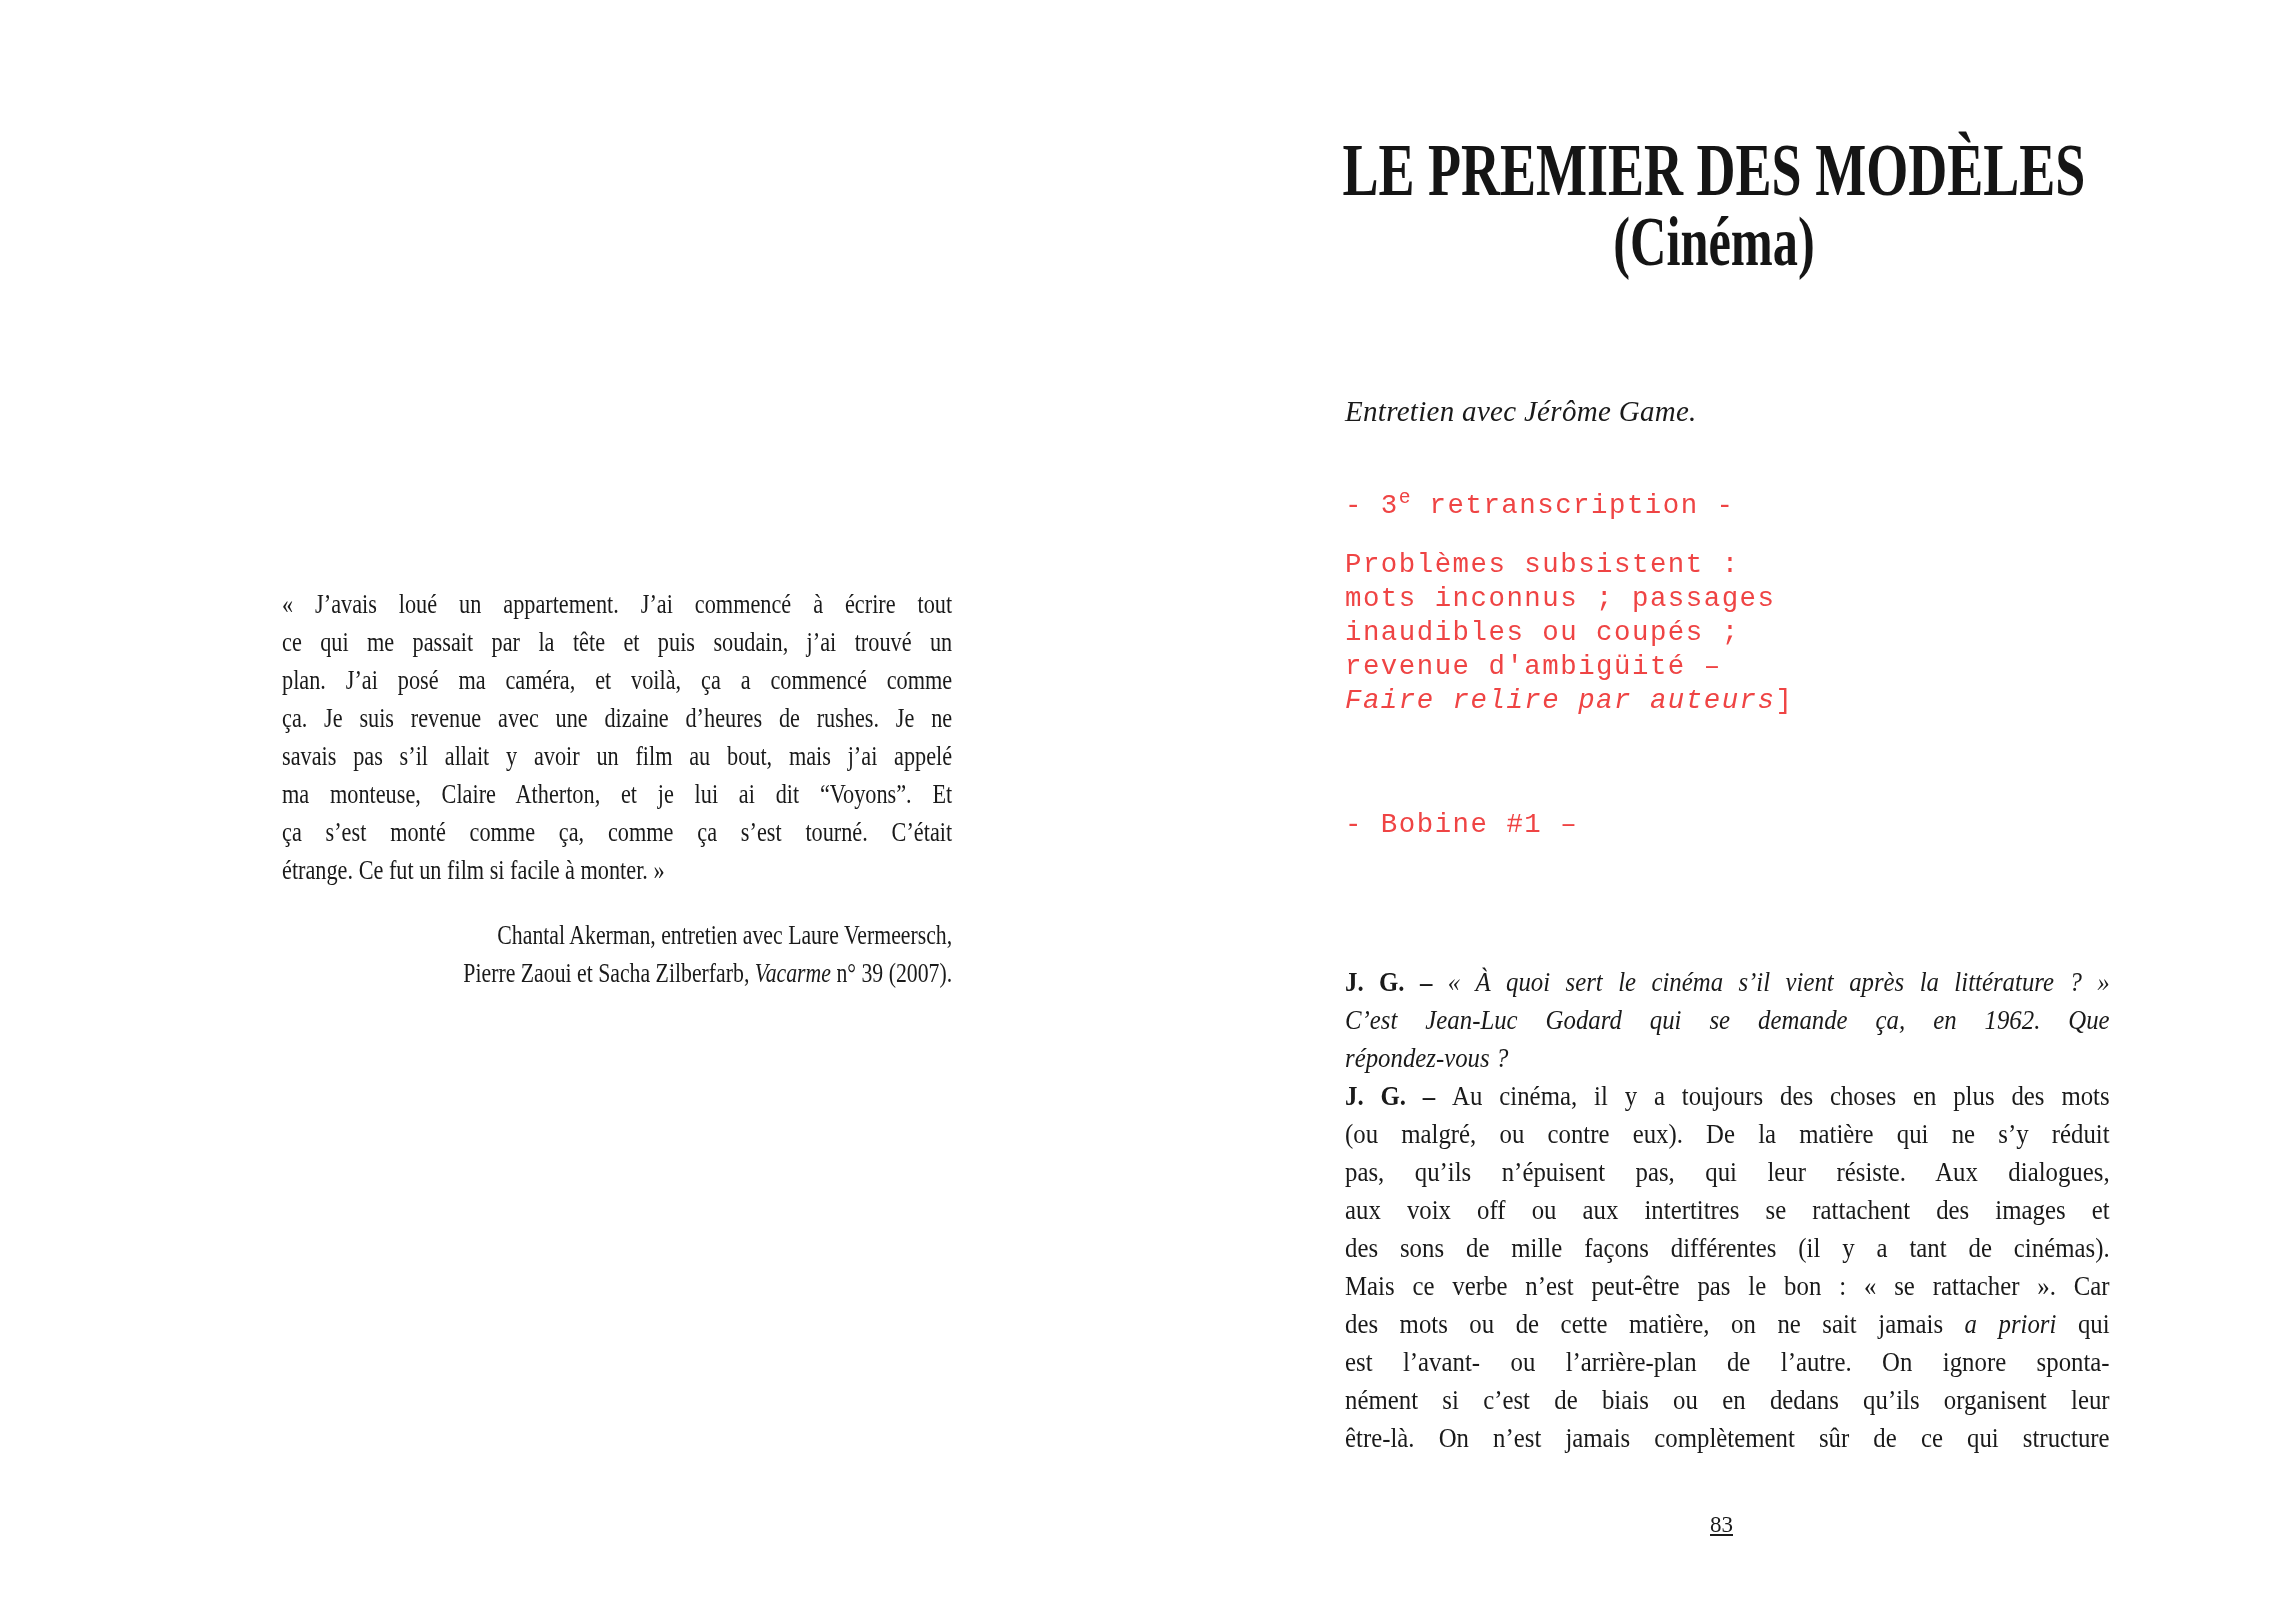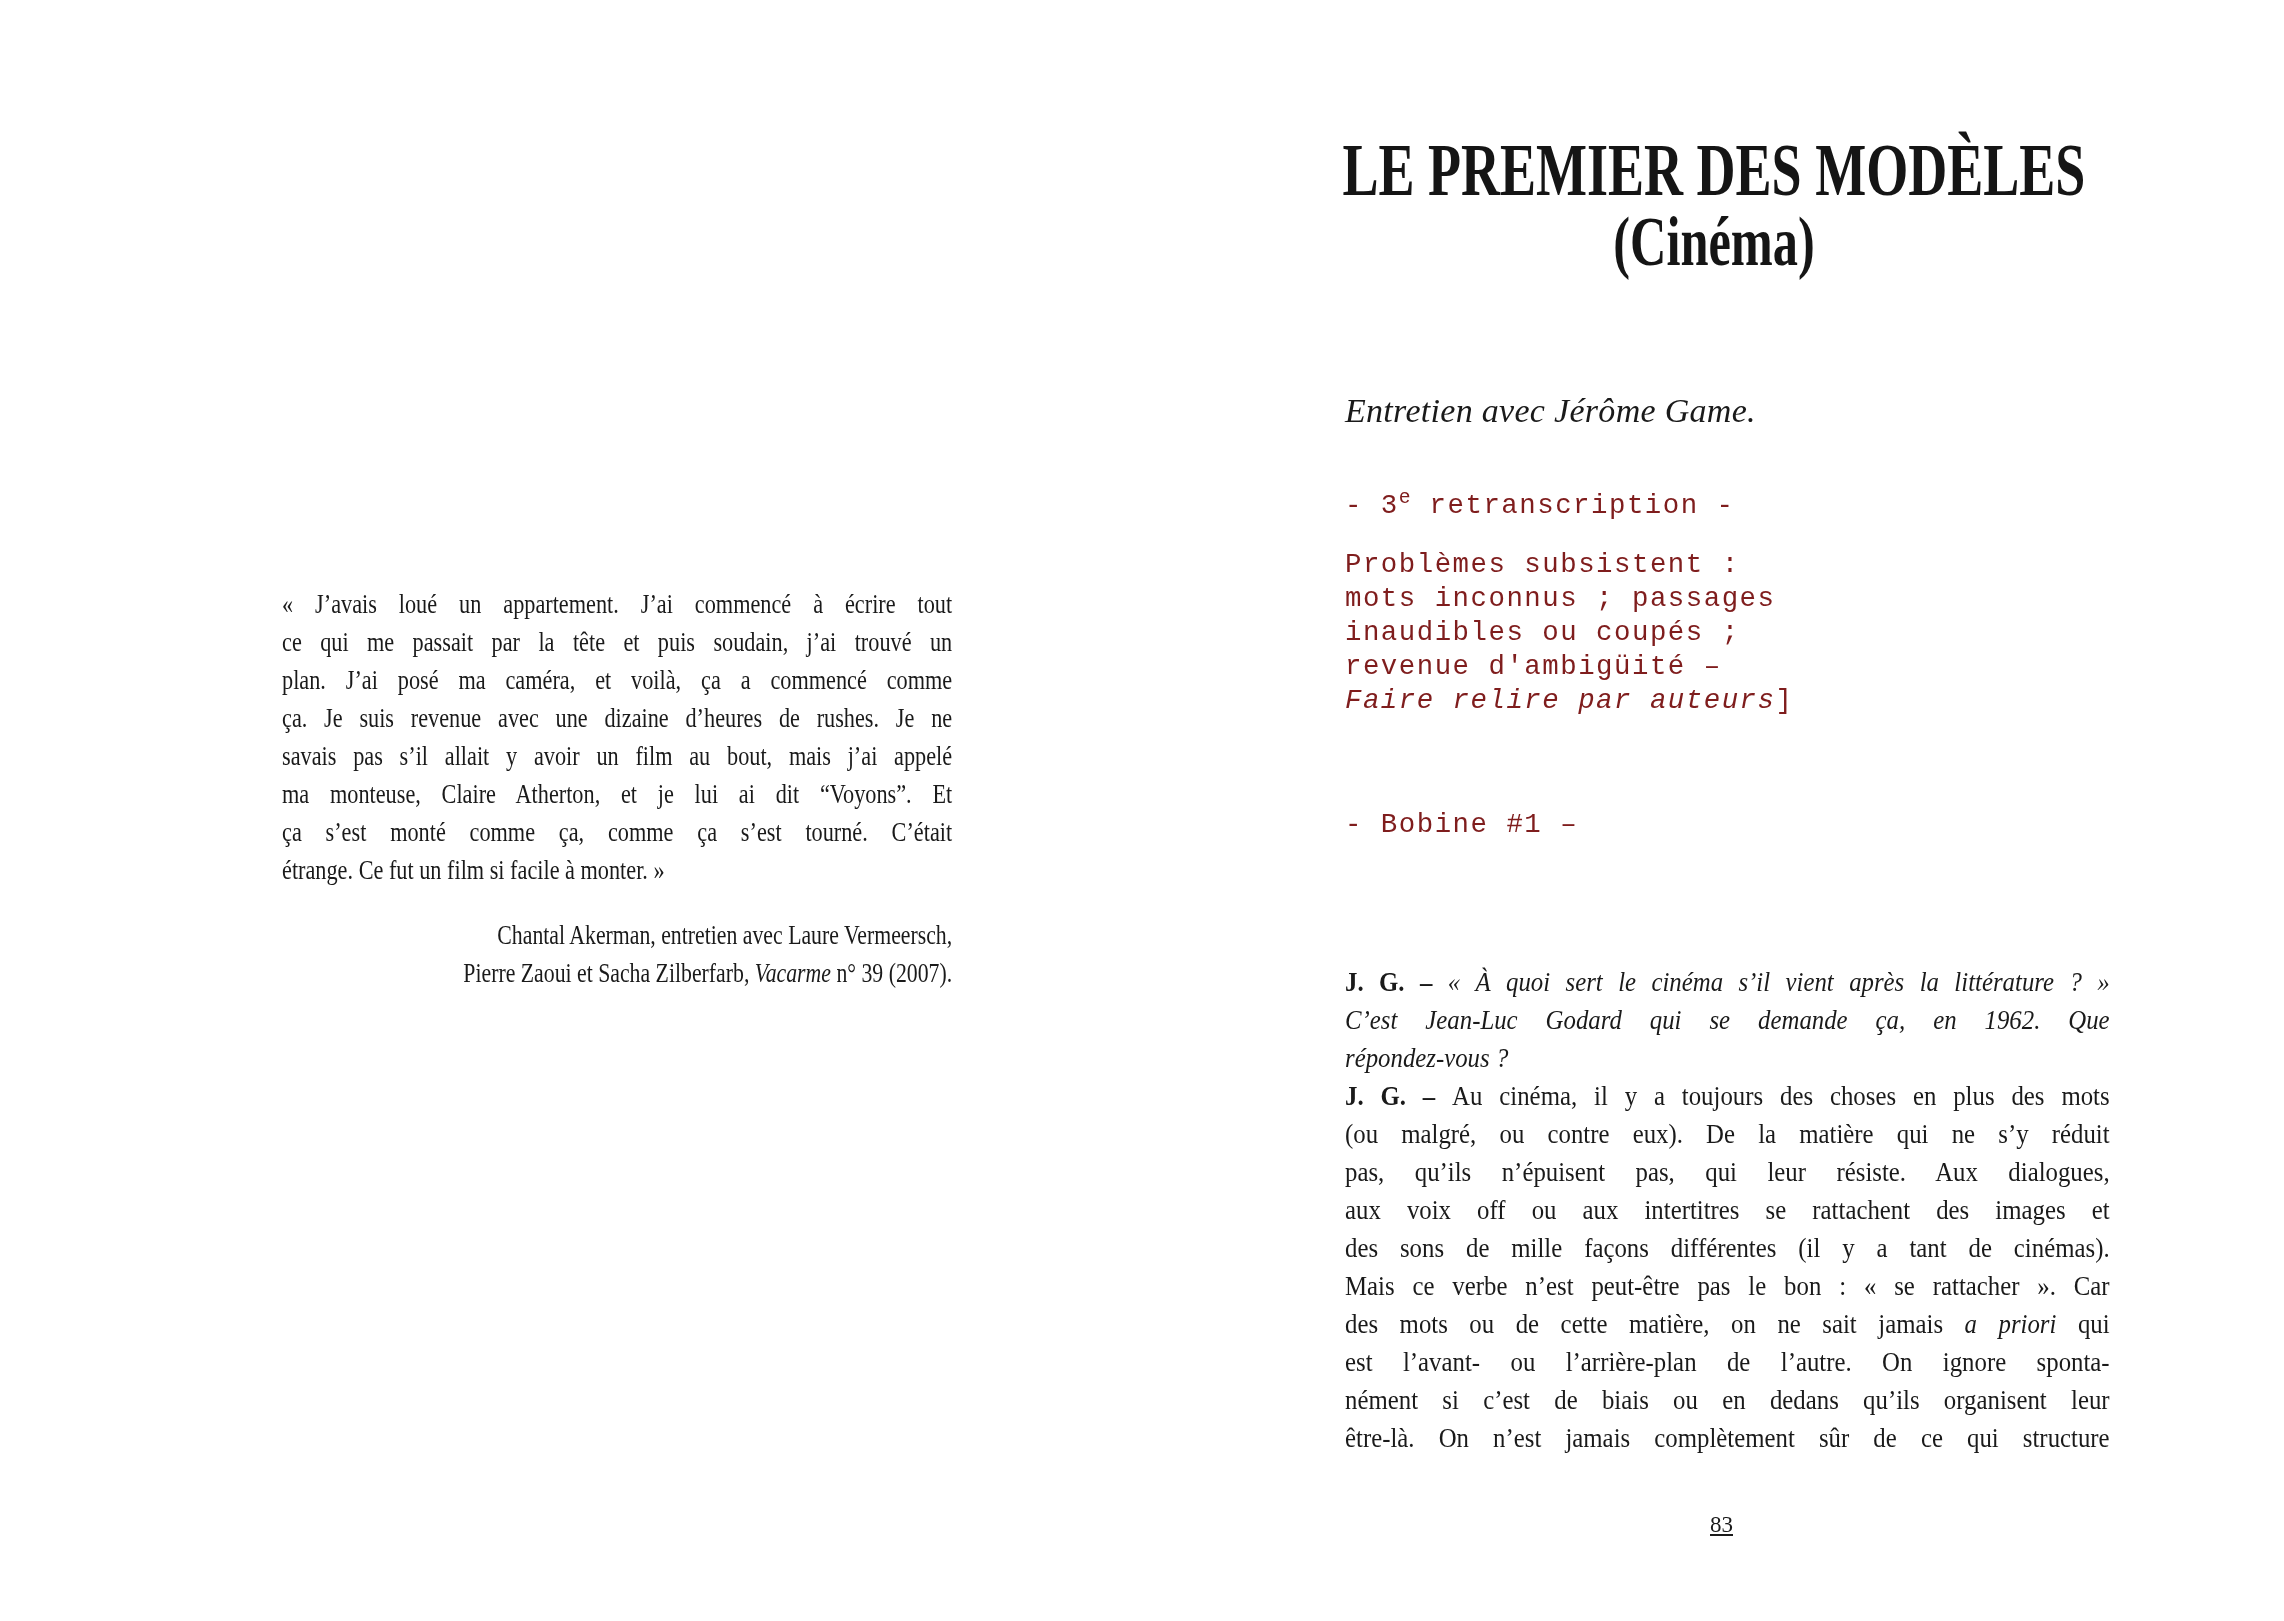--- a/index.html
+++ b/index.html
@@ -5,39 +5,39 @@
   html,body{margin:0;padding:0;}
   body{
     width:2285px;height:1621px;position:relative;overflow:hidden;
     background:#ffffff;color:#1a1a1a;
     font-family:"Liberation Serif",serif;
   }
   .abs{position:absolute;}
   .serif{font-size:28px;line-height:38px;}
   .mono{
     font-family:"Liberation Mono","DejaVu Sans Mono",monospace;
-    font-size:27.4px;line-height:34px;letter-spacing:1.5px;color:#7f1d1d;
+    font-size:27.4px;line-height:34px;letter-spacing:1.5px;color:#ef4444;
   }
   .line{min-height:1em;}
   .line.just{text-align:justify;text-align-last:justify;}
   .right-align .line{text-align:right;}
   .b{font-weight:bold;}
   .i{font-style:italic;}
   .u{text-decoration:underline;text-underline-offset:5.9px;text-decoration-thickness:2px;}
   .sup{font-size:0.72em;vertical-align:super;letter-spacing:1px;}
   .scale-left{width:843px;transform:scaleX(0.795);transform-origin:0 0;}
   .scale-right{width:863px;transform:scaleX(0.886);transform-origin:0 0;}
   .title-wrap{left:1143px;width:1142px;text-align:center;}
   .title-text{
     display:inline-block;font-weight:bold;line-height:1;white-space:nowrap;
     transform:scaleX(0.73);transform-origin:50% 0;color:#151515;
   }
   .t1{font-size:74px;}
   .t2{font-size:69px;}
-  .subtitle{font-style:italic;font-size:34px;line-height:38px;letter-spacing:0.3px;}
+  .subtitle{font-style:italic;font-size:29px;line-height:38px;letter-spacing:0.3px;}
   .attrib{font-size:27.4px;line-height:38px;margin-top:27.4px;}
   .pagenum{font-size:23px;line-height:29px;text-decoration:underline;}
 </style>
 </head>
 <body>
 
 <div class="abs" style="left:0;top:0;width:1142px;height:1621px;">
   <div class="abs scale-left" style="left:282px;top:585px;">
     <div class="serif">
         <div class="line just"><span>« J’avais loué un appartement. J’ai commencé à écrire tout</span></div>

